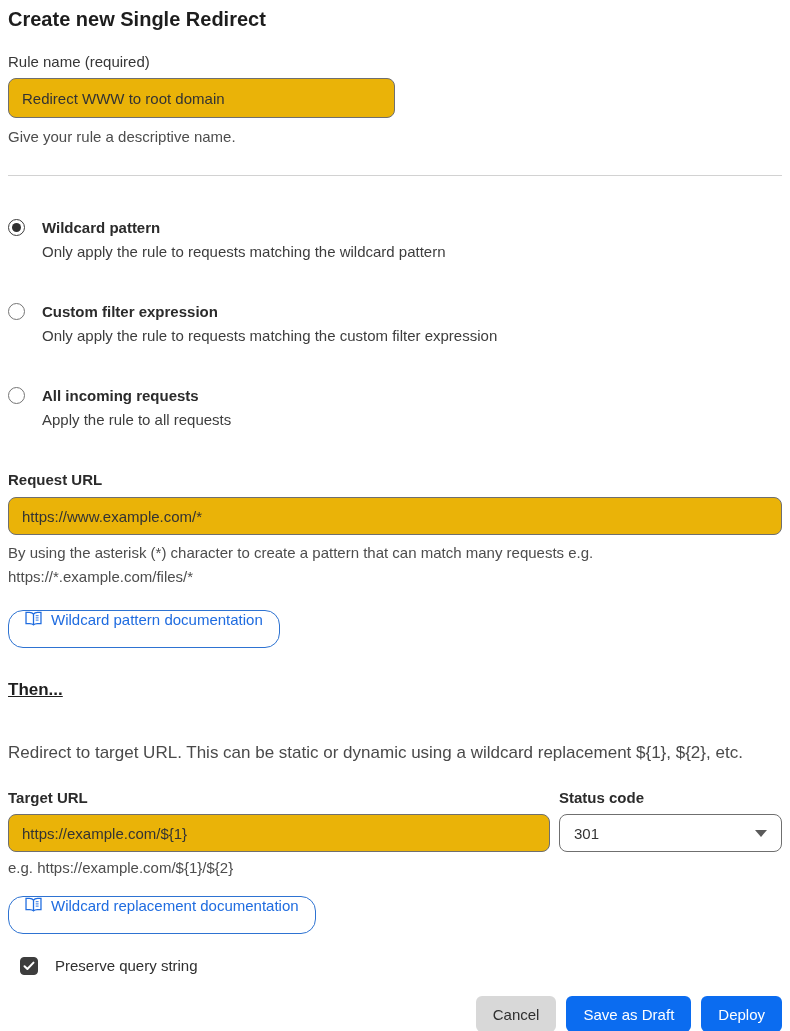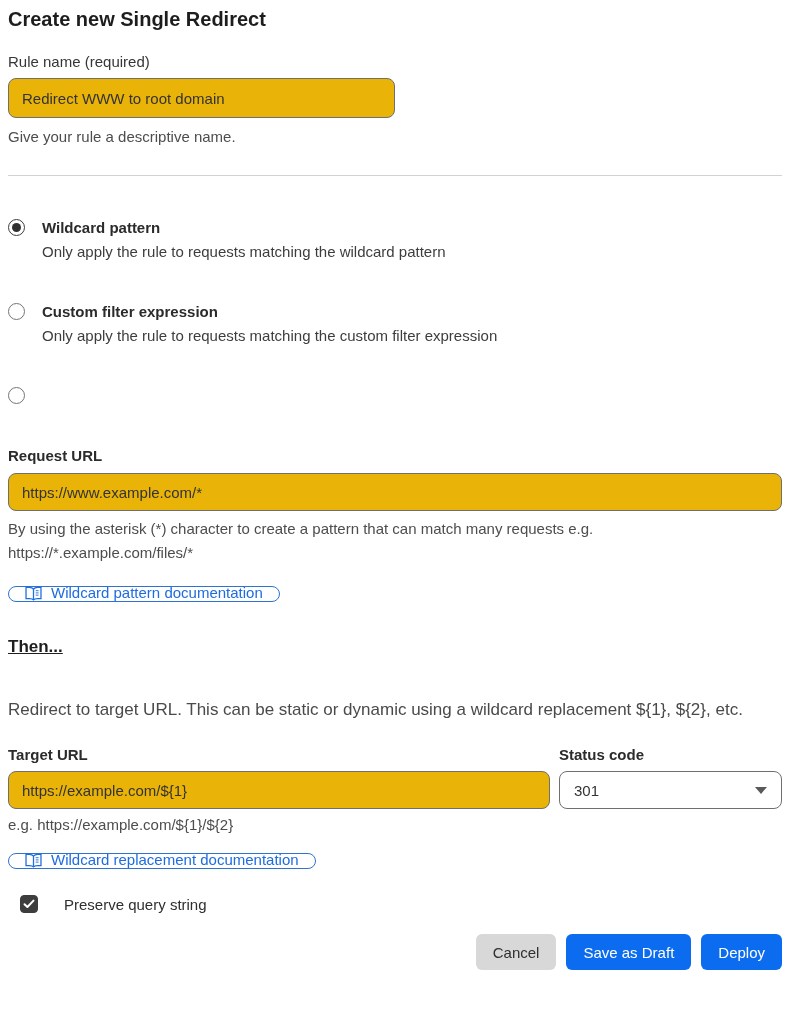--- a/index.html
+++ b/index.html
@@ -103,23 +103,23 @@
   }
   .radio-desc {
     font-size: 15px;
     color: #3d3d3d;
     margin-top: 7px;
     line-height: 17px;
   }
 
   .pill-btn {
     display: inline-flex;
-    align-items: flex-end;
+    align-items: flex-start;
     gap: 9px;
-    height: 16px;
+    height: 38px;
     padding: 0 16px;
     background: #ffffff;
     border: 1px solid #2e73d2;
     border-radius: 15px;
     color: #1f6ce0;
     font-size: 15px;
     font-family: "Liberation Sans", "DejaVu Sans", sans-serif;
     cursor: pointer;
     margin-top: 21px;
   }
@@ -153,22 +153,21 @@
   }
   .caret {
     width: 0; height: 0;
     border-left: 6px solid transparent;
     border-right: 6px solid transparent;
     border-top: 7px solid #5a5a5a;
   }
 
   .checkbox-row {
     display: flex;
-    align-items: center;
-    gap: 26px;
+    gap: 17px;
     margin-top: 23px;
     cursor: pointer;
     padding-left: 12px;
   }
   .checkbox {
     width: 18px;
     height: 18px;
     border-radius: 4px;
     background: #ffffff;
     border: 1.5px solid #757575;
@@ -226,20 +225,24 @@
   <div class="radio-row">
     <span class="radio"></span>
     <div>
       <div class="radio-label">Custom filter expression</div>
       <div class="radio-desc">Only apply the rule to requests matching the custom filter expression</div>
     </div>
   </div>
 
   <div class="radio-row">
     <span class="radio"></span>
+    <div>
+      <div class="radio-label">All incoming requests</div>
+      <div class="radio-desc">Apply the rule to all requests</div>
+    </div>
   </div>
 
   <label class="field-label bold" style="margin-top:43px;">Request URL</label>
   <input class="text-input" type="text" style="height: 38px; margin-top: 9px;" value="https://www.example.com/*">
   <div class="helper" style="margin-top:6px;">
     <span>By using the asterisk (*) character to create a pattern that can match many requests e.g.</span><br>
     <span>https://*.example.com/files/*</span>
   </div>
 
   <button class="pill-btn">

